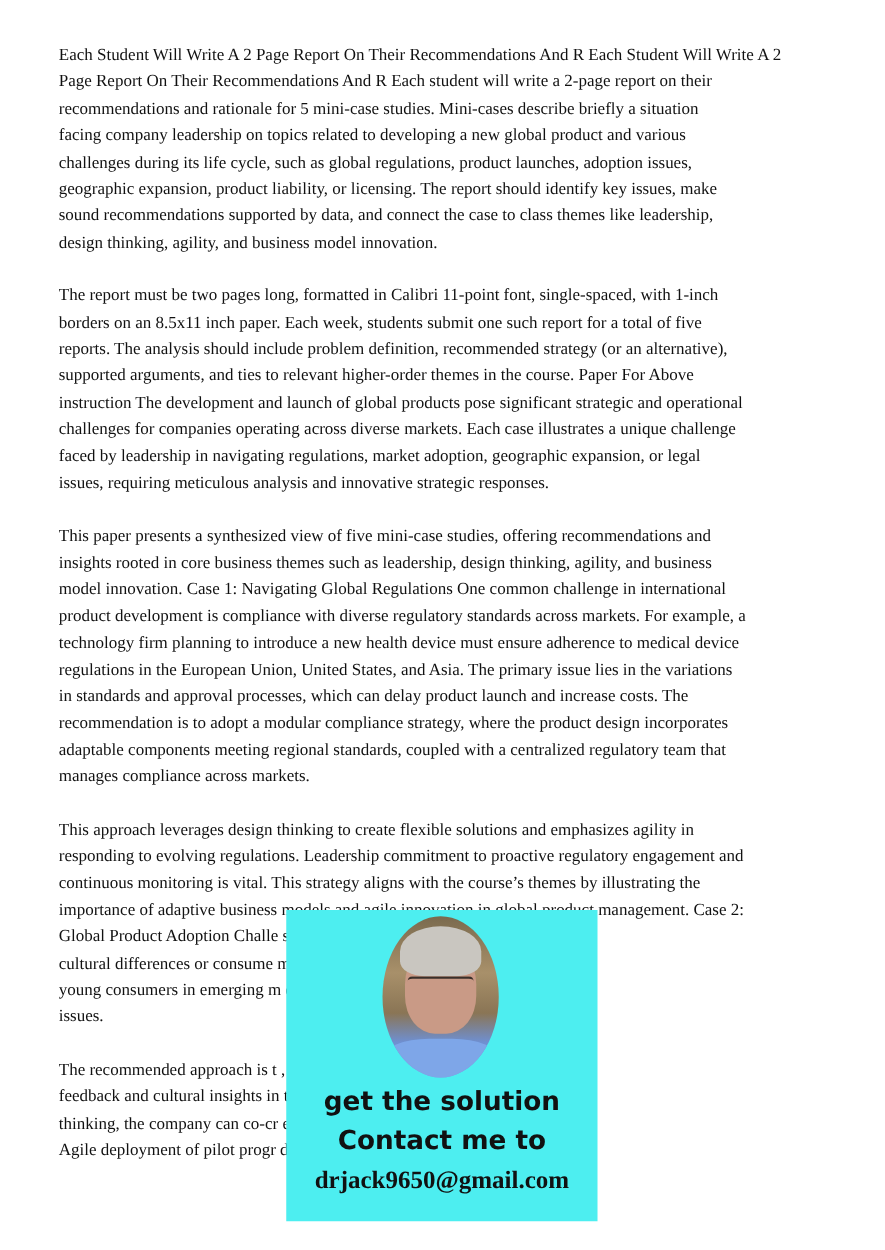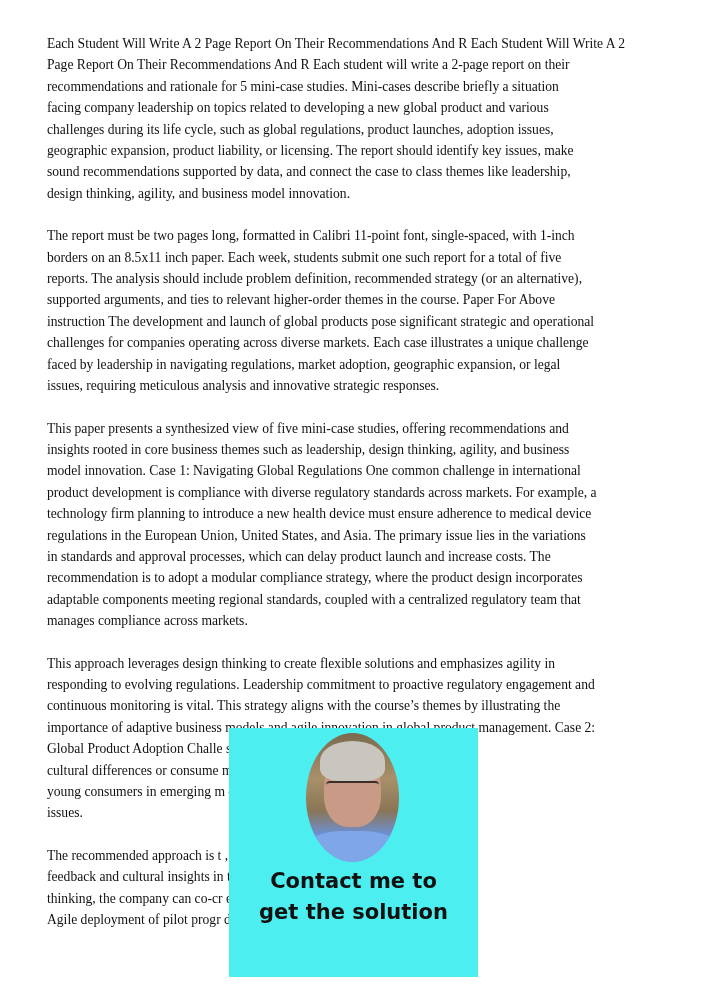--- a/index.html
+++ b/index.html
@@ -98,16 +98,17 @@
 </div>
 
 <div class="promo">
   <div class="portrait">
     <div class="shirt"></div>
     <div class="face"></div>
     <div class="hair"></div>
     <div class="glasses"></div>
   </div>
   <div class="headline">
+    <div>get the solution</div>
     <div>Contact me to</div>
-    <div>get the solution</div>
   </div>
+  <div class="email">drjack9650@gmail.com</div>
 </div>
 
 </body></html>

